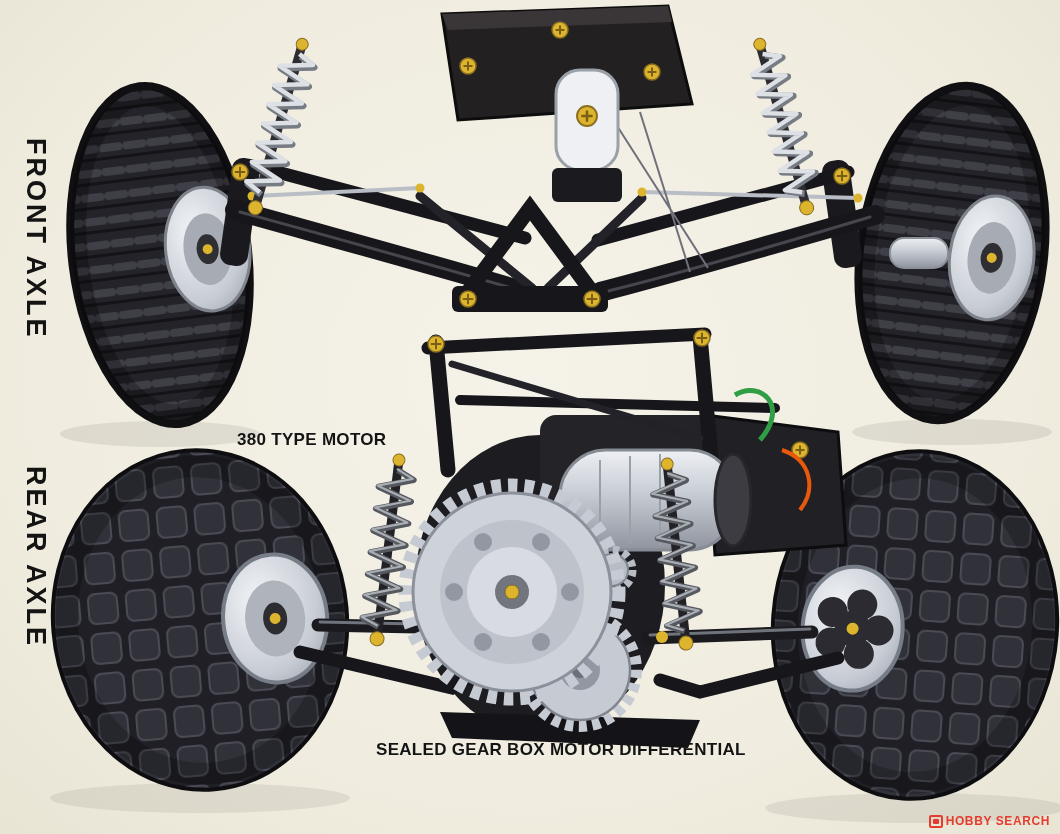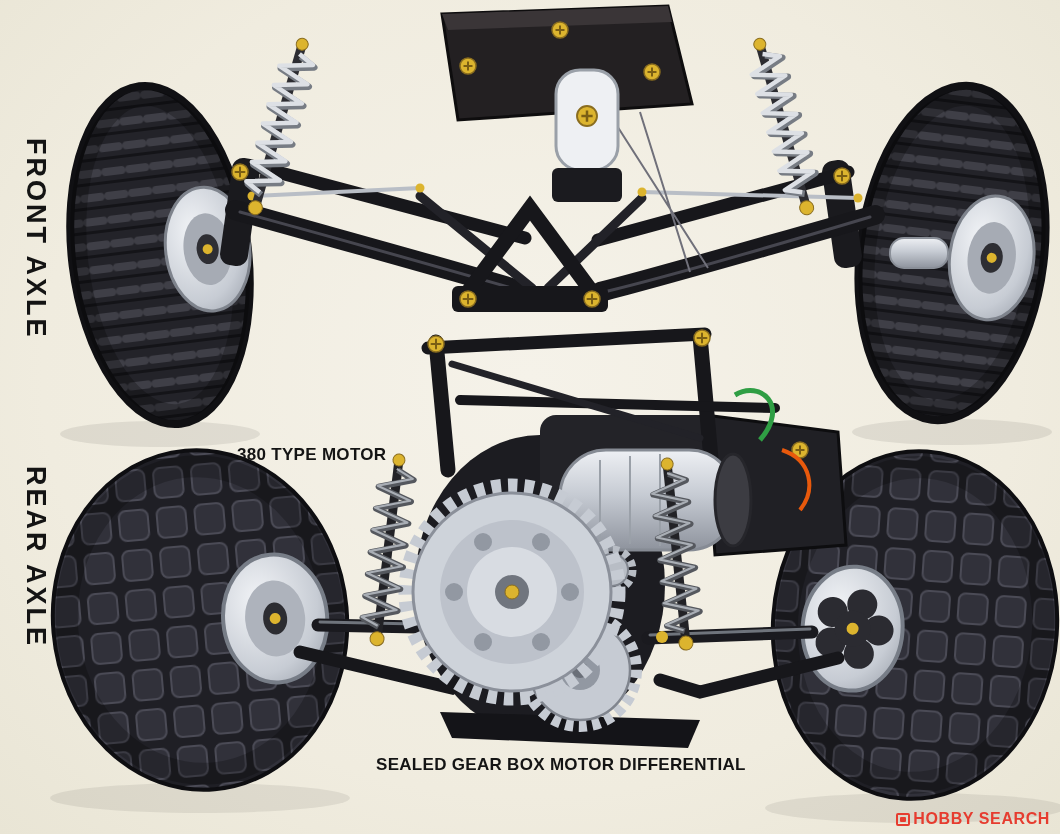--- a/index.html
+++ b/index.html
@@ -11,27 +11,27 @@
   .illus{position:absolute;left:0;display:block}
   #front-illus{top:0}
   #rear-illus{top:320px}
   .v-label{
     position:absolute;writing-mode:vertical-rl;
     font-weight:bold;font-size:27px;letter-spacing:3px;color:#141414;white-space:nowrap;
   }
   #label-front{left:20px;top:138px}
   #label-rear{left:20px;top:466px}
   .h-label{
-    position:absolute;font-weight:bold;font-size:17px;color:#141414;letter-spacing:.3px;white-space:nowrap;margin-top:15px;
+    position:absolute;font-weight:bold;font-size:17px;color:#141414;letter-spacing:.3px;white-space:nowrap;
   }
   #label-motor{left:237px;top:430px}
   #label-gearbox{left:376px;top:740px}
   .watermark{
     position:absolute;right:10px;bottom:6px;display:flex;align-items:center;gap:3px;
-    color:#e63c2f;font-weight:bold;font-size:16px;letter-spacing:.6px;justify-content:space-between;
+    color:#e63c2f;font-weight:bold;font-size:12px;letter-spacing:.6px;justify-content:space-between;
   }
   .wm-icon{width:14px;height:13px;border:2.5px solid currentColor;border-radius:2px;position:relative;box-sizing:border-box}
   .wm-icon::after{content:"";position:absolute;left:2px;top:2px;right:2px;bottom:2px;background:currentColor;border-radius:1px}
 </style>
 </head>
 <body>
 
 <div class="page">
 
   <svg width="0" height="0" style="position:absolute" aria-hidden="true">

